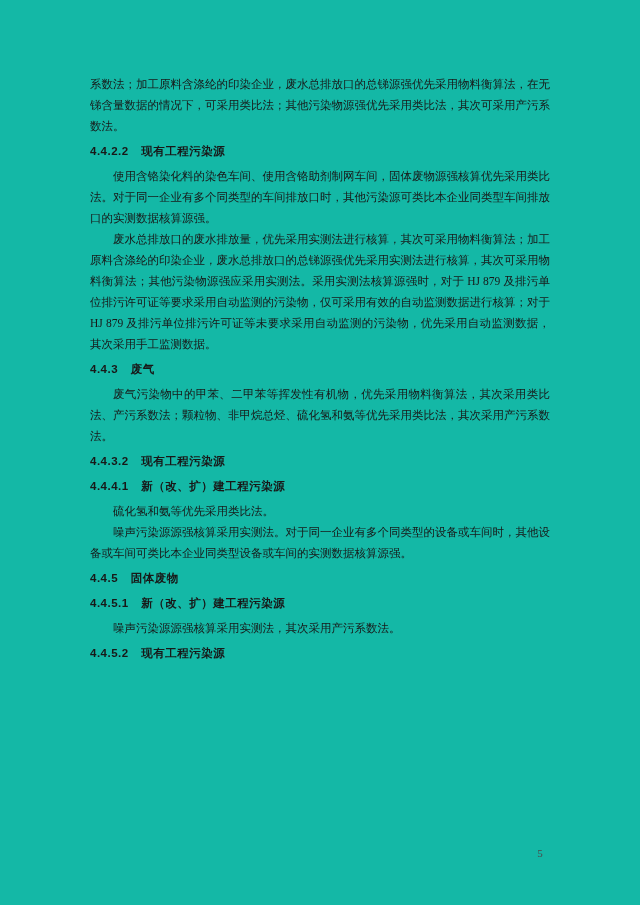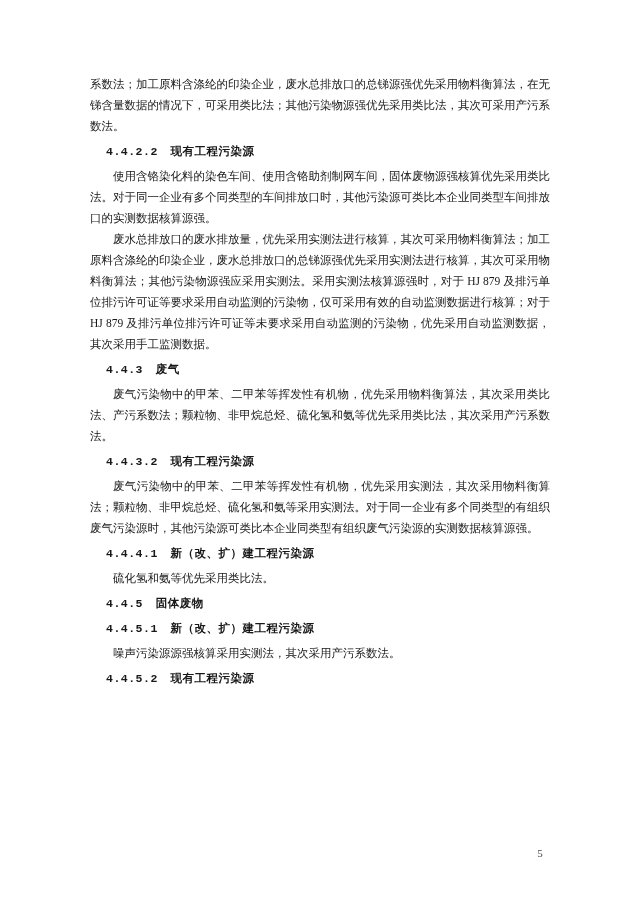--- a/index.html
+++ b/index.html
@@ -5,21 +5,21 @@
   * { margin: 0; padding: 0; box-sizing: border-box; }
   html, body { width: 640px; height: 905px; }
   body {
     background: #e8e8e8;
     font-family: "Liberation Serif", "DejaVu Serif", serif;
   }
   .page {
     position: relative;
     width: 640px;
     height: 905px;
-    background: #ffffff;
+    background: #14b8a6;
     overflow: hidden;
   }
   .doc-body {
     position: absolute;
     left: 90px;
     top: 74px;
     width: 460px;
     color: #181818;
     font-size: 11.5px;
     line-height: 21px;
@@ -29,24 +29,23 @@
     margin: 0;
     font-family: "Liberation Serif", "DejaVu Serif", serif;
   }
   p.para.indent { text-indent: 2em; }
   .heading {
     margin: 4px 0;
     font-weight: bold;
     text-align: left;
   }
   .heading .hnum {
-    font-family: Liberation Mono, monospace;
+    font-family: Liberation Sans, sans-serif;
     margin-right: 1.1em;
     letter-spacing: 0.5px;
-    margin-left: 16px;
   }
   .heading .htitle {
     font-family: Liberation Mono, monospace;
     letter-spacing: 0.5px;
   }
   .page-number {
     position: absolute;
     left: 528px;
     top: 847px;
     width: 24px;
@@ -61,22 +60,22 @@
 
 <div class="page">
   <div class="doc-body">
       <p class="para">系数法；加工原料含涤纶的印染企业，废水总排放口的总锑源强优先采用物料衡算法，在无锑含量数据的情况下，可采用类比法；其他污染物源强优先采用类比法，其次可采用产污系数法。</p>
       <div class="heading"><span class="hnum">4.4.2.2</span><span class="htitle">现有工程污染源</span></div>
       <p class="para indent">使用含铬染化料的染色车间、使用含铬助剂制网车间，固体废物源强核算优先采用类比法。对于同一企业有多个同类型的车间排放口时，其他污染源可类比本企业同类型车间排放口的实测数据核算源强。</p>
       <p class="para indent">废水总排放口的废水排放量，优先采用实测法进行核算，其次可采用物料衡算法；加工原料含涤纶的印染企业，废水总排放口的总锑源强优先采用实测法进行核算，其次可采用物料衡算法；其他污染物源强应采用实测法。采用实测法核算源强时，对于 HJ 879 及排污单位排污许可证等要求采用自动监测的污染物，仅可采用有效的自动监测数据进行核算；对于 HJ 879 及排污单位排污许可证等未要求采用自动监测的污染物，优先采用自动监测数据，其次采用手工监测数据。</p>
       <div class="heading"><span class="hnum">4.4.3</span><span class="htitle">废气</span></div>
       <p class="para indent">废气污染物中的甲苯、二甲苯等挥发性有机物，优先采用物料衡算法，其次采用类比法、产污系数法；颗粒物、非甲烷总烃、硫化氢和氨等优先采用类比法，其次采用产污系数法。</p>
       <div class="heading"><span class="hnum">4.4.3.2</span><span class="htitle">现有工程污染源</span></div>
-      <p class="para indent">废气污染物中的甲苯、二甲苯等挥发性有机物，优先采用实测法，其次采用物料衡算法；颗粒物、非甲烷总烃、硫化氢和氨等采用实测法。对于同一企业有多个同类型的有组织废气污染源时，其他污染源可类比本企业同类型有组织废气污染源的实测数据核算源强。</p>
       <div class="heading"><span class="hnum">4.4.4.1</span><span class="htitle">新（改、扩）建工程污染源</span></div>
       <p class="para indent">硫化氢和氨等优先采用类比法。</p>
+      <p class="para indent">噪声污染源源强核算采用实测法。对于同一企业有多个同类型的设备或车间时，其他设备或车间可类比本企业同类型设备或车间的实测数据核算源强。</p>
       <div class="heading"><span class="hnum">4.4.5</span><span class="htitle">固体废物</span></div>
       <div class="heading"><span class="hnum">4.4.5.1</span><span class="htitle">新（改、扩）建工程污染源</span></div>
       <p class="para indent">噪声污染源源强核算采用实测法，其次采用产污系数法。</p>
       <div class="heading"><span class="hnum">4.4.5.2</span><span class="htitle">现有工程污染源</span></div>
     </div>
   <div class="page-number">5</div>
 </div>
 
 </body></html>

